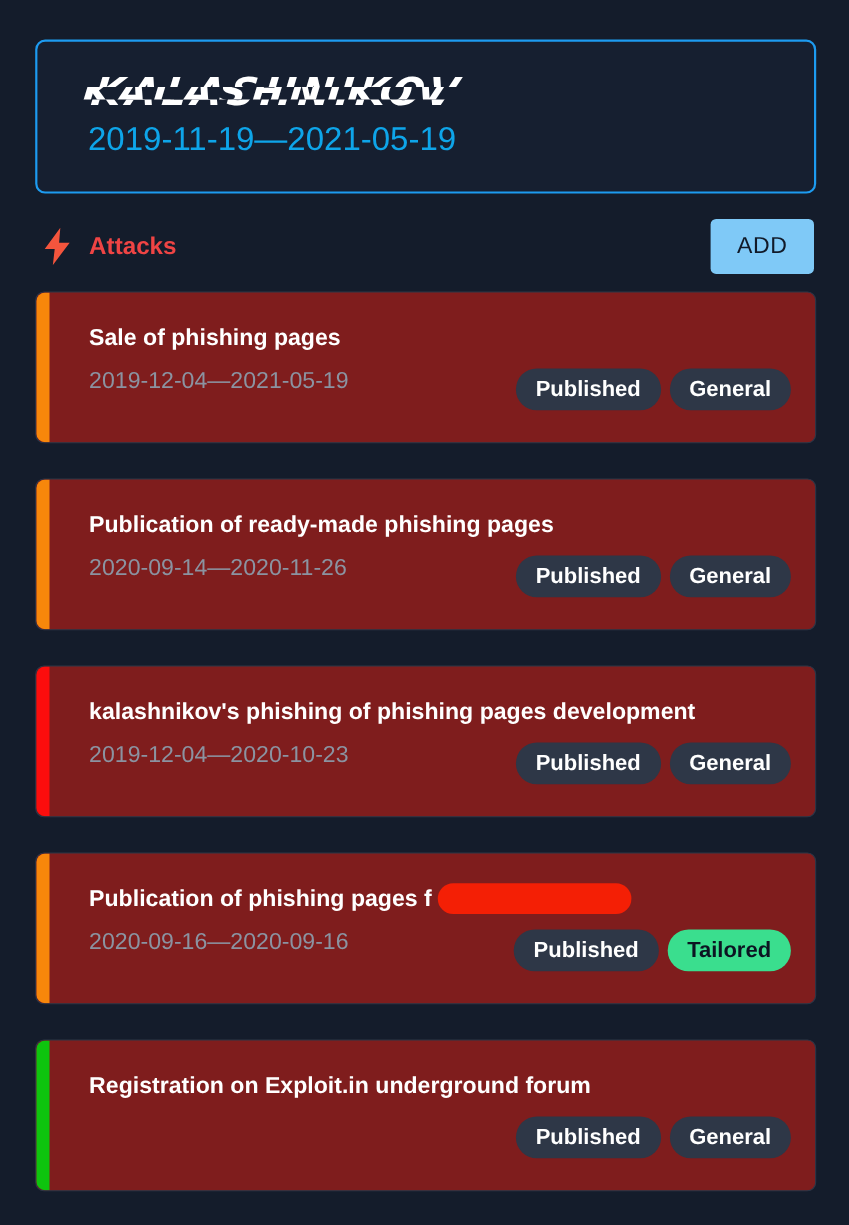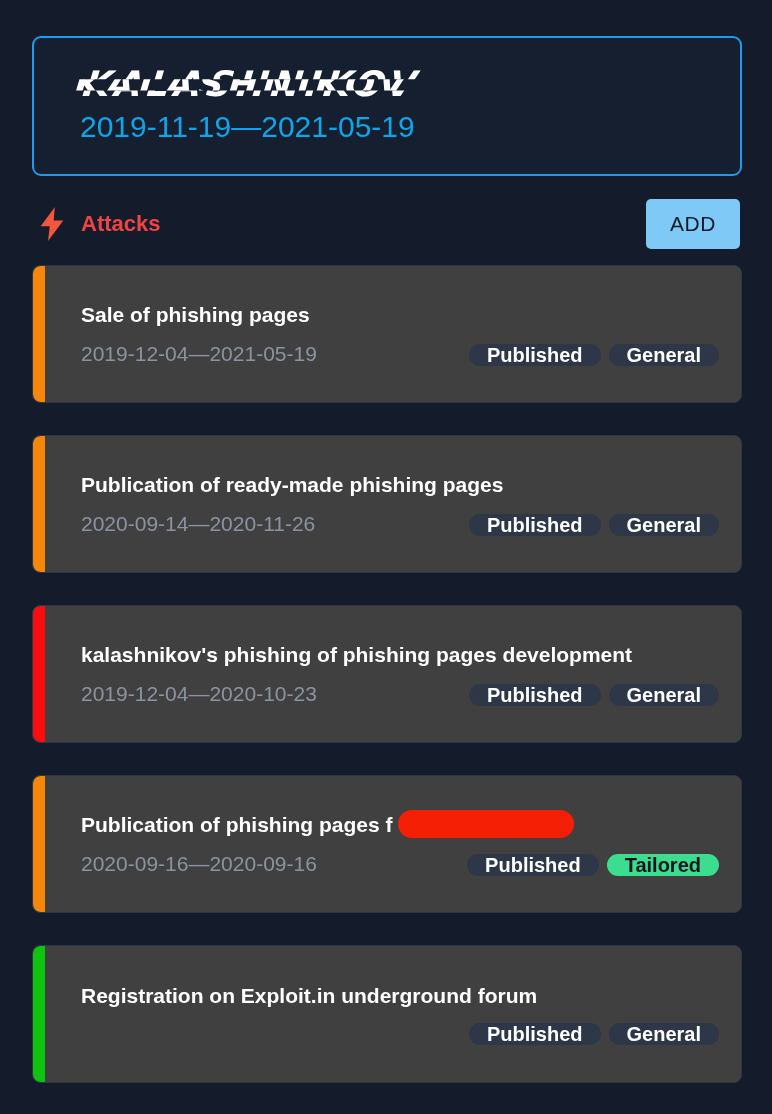--- a/index.html
+++ b/index.html
@@ -122,21 +122,21 @@
   .cards {
     margin-top: 12px;
   }
 
   .attack-card {
     position: relative;
     box-sizing: border-box;
     width: 710px;
     height: 138px;
     margin-bottom: 32px;
-    background: #404040;
+    background: #7f1d1d;
     border: 1px solid #2c3647;
     border-radius: 8px;
     overflow: hidden;
     display: flex;
     align-items: center;
     cursor: pointer;
   }
 
   .accent-bar {
     position: absolute;
@@ -167,42 +167,42 @@
     position: absolute;
     background: #f41f05;
     border-radius: 14px;
     top: -2px;
     height: 28px;
   }
 
   .card-meta {
     margin-top: 14px;
     display: flex;
-    align-items: flex-end;
+    align-items: flex-start;
   }
 
   .card-dates {
     font-size: 21px;
     font-weight: 400;
     color: #8b93a1;
     white-space: nowrap;
   }
 
   .badges {
     margin-left: auto;
     display: flex;
     align-items: center;
     gap: 8px;
   }
 
   .badge {
     display: inline-flex;
     align-items: center;
     justify-content: center;
-    height: 22px;
+    height: 38px;
     padding: 0 18px;
     border-radius: 19px;
     font-size: 20px;
     font-weight: 700;
     white-space: nowrap;
   }
   .badge-default {
     background: #2e3747;
     color: #ffffff;
   }

